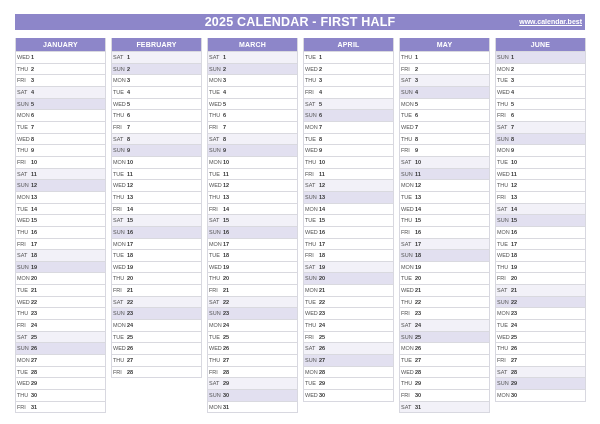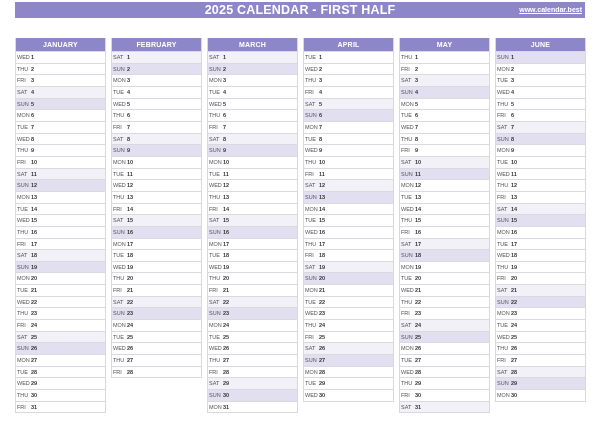--- a/index.html
+++ b/index.html
@@ -1,17 +1,17 @@
 <!DOCTYPE html>
 <html><head>
 <meta charset="utf-8">
 <style>
   html, body { margin:0; padding:0; background:#ffffff; }
   body { width:600px; height:424px; position:relative; overflow:hidden; font-family:"Liberation Sans", sans-serif; }
-  .title-bar { position:absolute; left:15px; top:2px; width:570px; height:16px; background:#8d86c9; }
+  .title-bar { position:absolute; left:15px; top:14px; width:570px; height:16px; background:#8d86c9; }
   .title-text { position:absolute; left:0; right:0; top:0; text-align:center; color:#ffffff; font-weight:bold; font-size:12.5px; line-height:16px; letter-spacing:0.2px; }
   .site-link { position:absolute; right:3px; top:3px; color:#ffffff; font-size:7px; font-weight:bold; text-decoration:underline; line-height:10px; cursor:pointer; }
   .month { position:absolute; top:38px; width:89px; border:1px solid #d8d8e0; border-top:none; }
   .month-header { height:13px; background:#8d86c9; color:#ffffff; font-size:7px; font-weight:bold; text-align:center; line-height:13px; letter-spacing:0.2px; }
   .day-row { height:10.67px; border-top:1px solid #d9d9df; font-size:5.5px; line-height:10.67px; color:#333; display:flex; background:#ffffff; }
   .day-row.sat { background:#f2f1f8; }
   .day-row.sun { background:#e2e0f0; }
   .dow { width:14px; padding-left:1px; color:#555; }
   .dnum { width:14px; color:#333; font-weight:bold; }
 </style>

